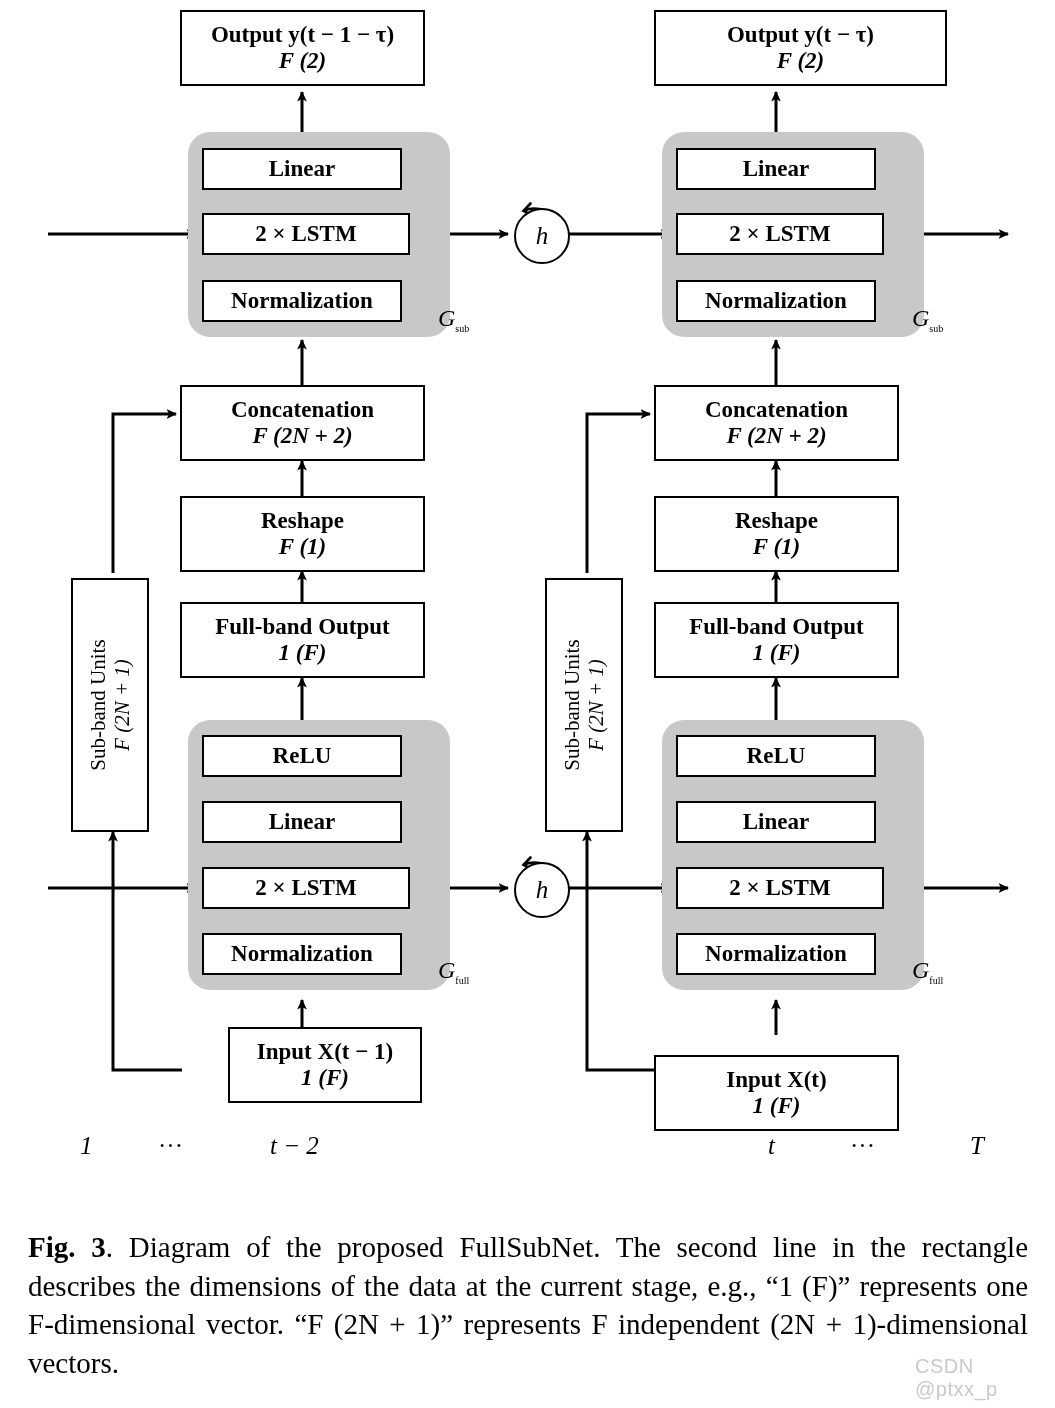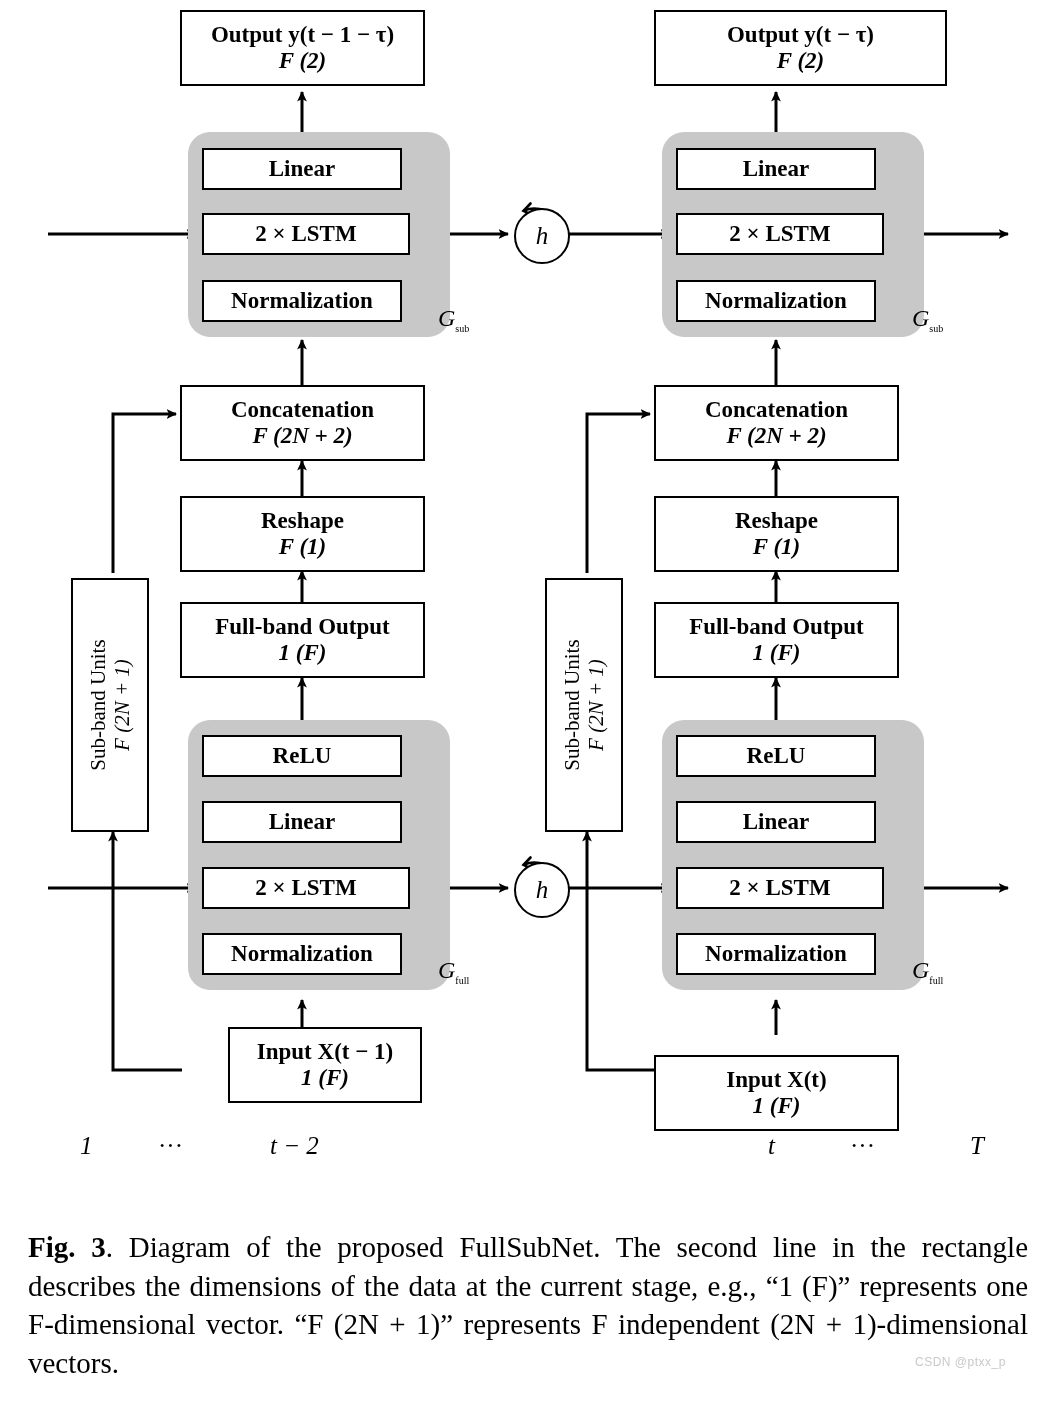--- a/index.html
+++ b/index.html
@@ -21,21 +21,21 @@
   .glabel{position:absolute;font-size:24px;white-space:nowrap;}
   .glabel sub{font-size:10px;}
   .hcirc{position:absolute;width:52px;height:52px;border:2.5px solid #000;border-radius:50%;
          background:#fff;display:flex;align-items:center;justify-content:center;
          font-style:italic;font-size:25px;}
   .tlabel{position:absolute;font-size:25px;font-style:italic;white-space:nowrap;}
   .tlabel.up{font-style:normal;}
   #caption{position:absolute;left:28px;top:1228px;width:1000px;font-size:29px;line-height:1.33;
            text-align:justify;}
   #caption b{font-weight:bold;}
-  .wm{position:absolute;left:915px;top:1355px;font-size:12px;color:#c9c9c9;
+  .wm{position:absolute;left:915px;top:1355px;font-size:20px;color:#c9c9c9;
       font-family:"Liberation Sans",sans-serif;letter-spacing:.5px;}
 </style>
 </head>
 <body>
 
 <div id="canvas">
 
   <svg class="wires" viewBox="0 0 1055 1408">
     <defs>
       <marker id="ah" markerWidth="11" markerHeight="11" refX="9.5" refY="5.5" orient="auto" markerUnits="userSpaceOnUse">

